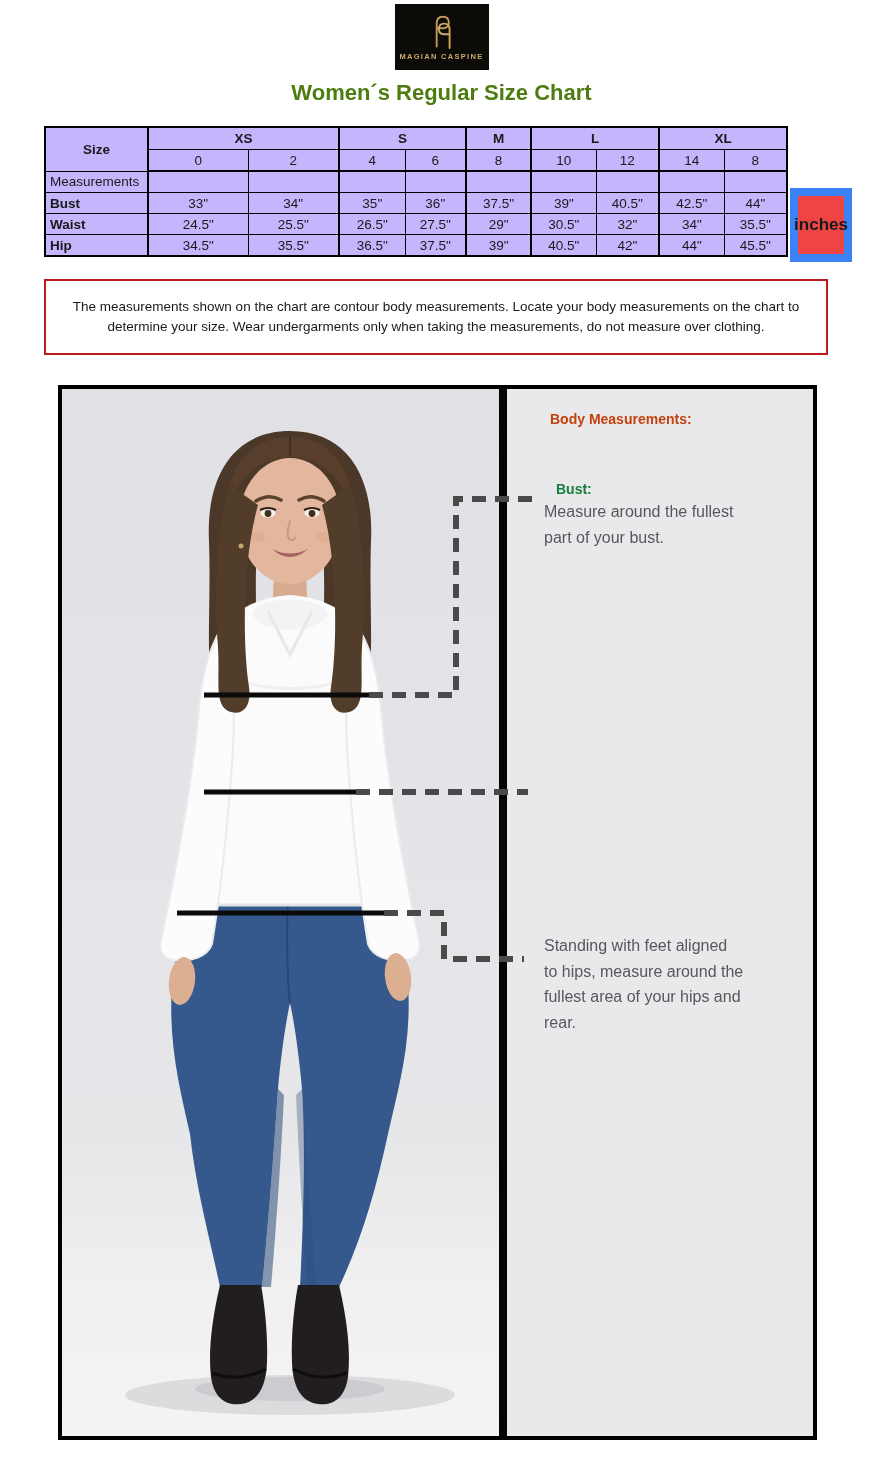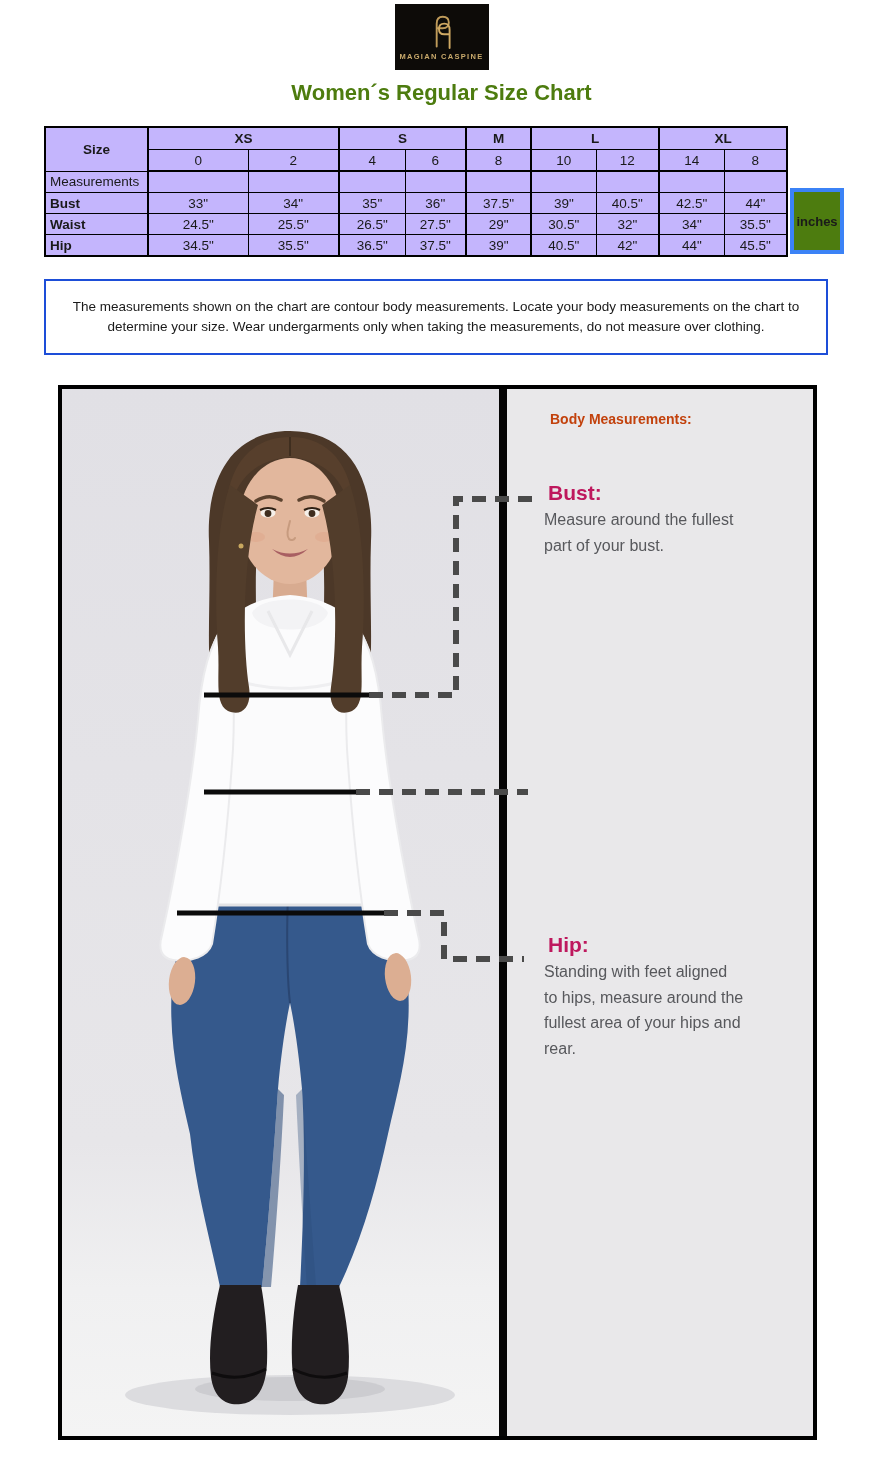--- a/index.html
+++ b/index.html
@@ -36,44 +36,44 @@
   .size-chart th.corner{font-weight:bold;}
   .size-chart th.grp{font-weight:bold;border-radius:8px;}
   .size-chart .gb{border-right-width:2px;}
   .size-chart thead tr:nth-child(2) td{border-bottom:2px solid #000;}
   .size-chart tbody th{
     text-align:left;padding-left:4px;font-weight:bold;border-right-width:2px;
   }
   .size-chart tbody tr.meas-row th{font-weight:normal;}
   .inches-box{
     position:absolute;left:746px;top:62px;width:46px;height:58px;
-    border:4px solid #3b82f6;display:flex;align-items:center;justify-content:center;
-    font-weight:bold;font-size:13px;background:#4d7c0f;
+    border:8px solid #3b82f6;display:flex;align-items:center;justify-content:center;
+    font-weight:bold;font-size:17px;background:#ef4444;
   }
   
   .note-box{
     box-sizing:border-box;margin:27px 0 0 44px;width:784px;height:76px;
-    border:2px solid #1d4ed8;display:flex;align-items:center;justify-content:center;
+    border:2px solid #b91c1c;display:flex;align-items:center;justify-content:center;
     text-align:center;font-size:13.5px;line-height:20px;white-space:pre-line;
     padding:0 26px;
   }
   
   .figure-box{
     position:relative;margin:30px 0 0 58px;width:751px;height:1047px;
     border:4px solid #000;background:#e9e8ea;
   }
   .photo-area{position:absolute;left:0;top:0;width:437px;height:1047px;overflow:hidden;}
   .divider{position:absolute;left:437px;top:0;width:8px;height:1047px;background:#050505;}
   .panel-area{position:absolute;left:445px;top:0;right:0;height:1047px;background:#e9e8ea;}
   .overlay{position:absolute;left:0;top:0;pointer-events:none;}
   .panel-heading{
     position:absolute;left:488px;top:22px;font-size:14px;font-weight:bold;color:#c2410c;
   }
   .guide-sec{position:absolute;left:482px;width:244px;color:#57585c;}
-  .guide-sec .sec-label{font-size:21px;font-weight:bold;margin:0 0 2px 4px;color:#be185d;}
+  .guide-sec .sec-label{font-size:14px;font-weight:bold;margin:0 0 2px 12px;color:#15803d;}
   .guide-sec .sec-text{font-size:16px;line-height:25.5px;white-space:pre-line;}
   .sec-bust{top:92px;}
   .sec-waist{top:356px;}
   .sec-hip{top:544px;}
 </style>
 </head>
 <body>
 
 <div class="logo-box">
   <svg width="70" height="38" viewBox="0 0 100 100">
@@ -284,19 +284,18 @@
   <div class="panel-heading">Body Measurements:</div>
 
   <div class="guide-sec sec-bust">
     <div class="sec-label">Bust:</div>
     <div class="sec-text">Measure around the fullest
 part of your bust.</div>
   </div>
 
 
   <div class="guide-sec sec-hip">
-    <div class="sec-label">Hip:</div>
     <div class="sec-text">Standing with feet aligned
 to hips, measure around the
 fullest area of your hips and
 rear.</div>
   </div>
 </div>
 
 </body></html>

